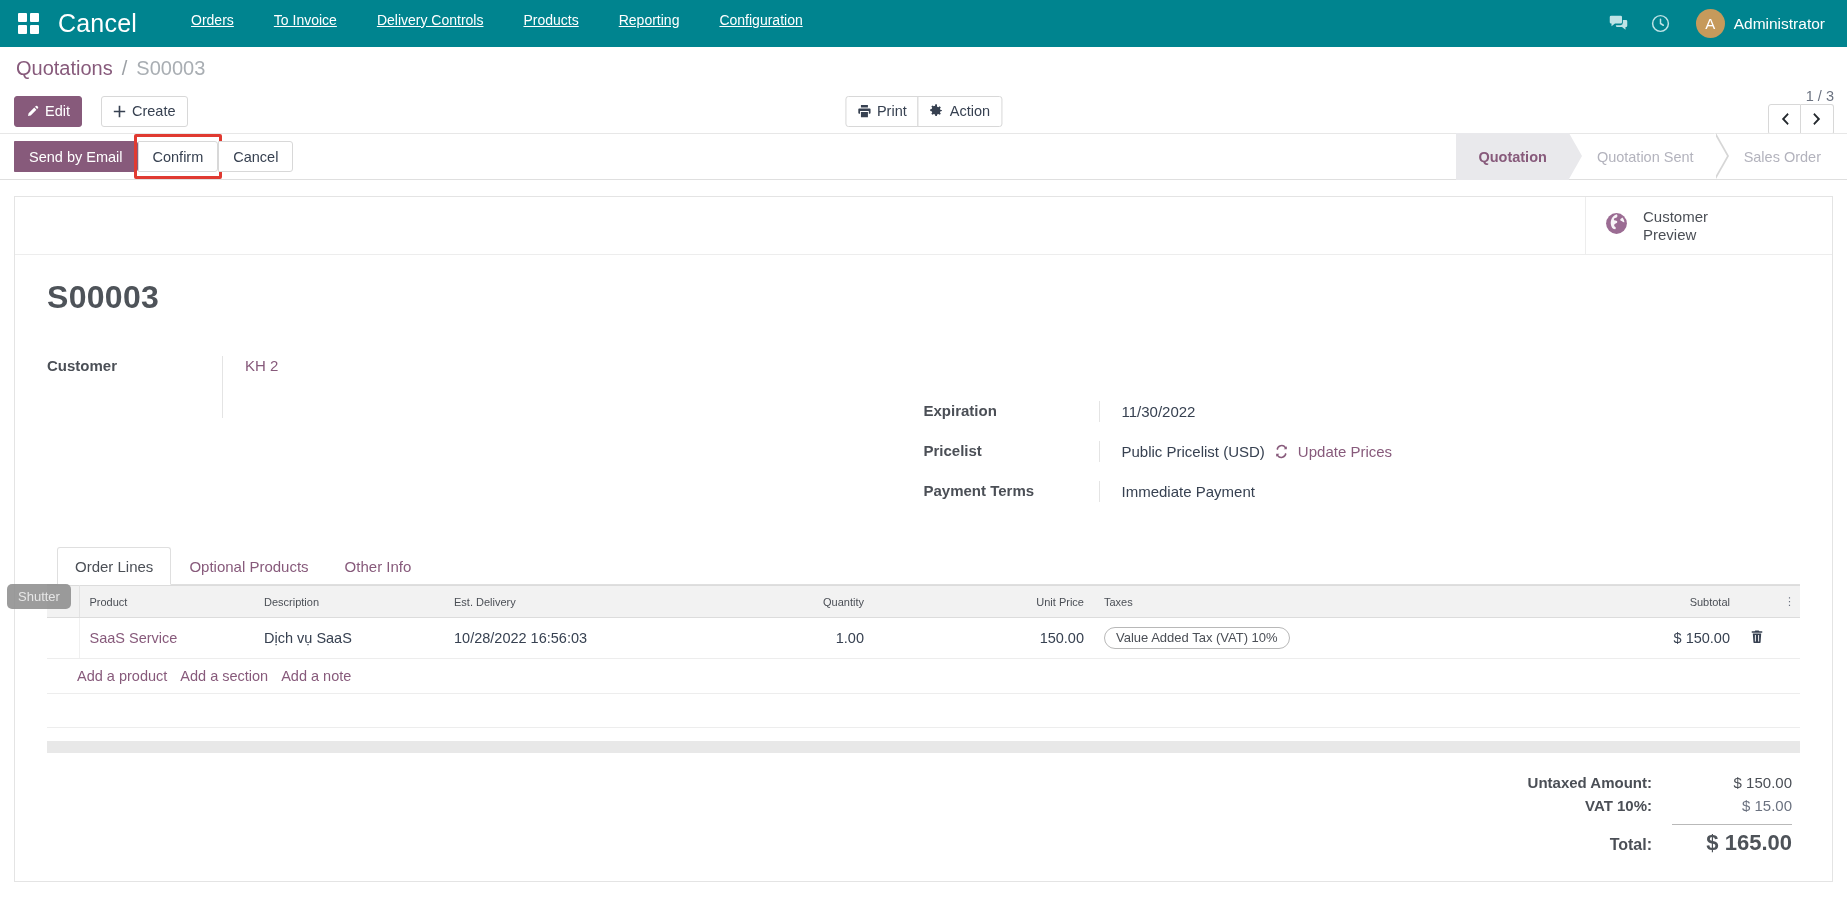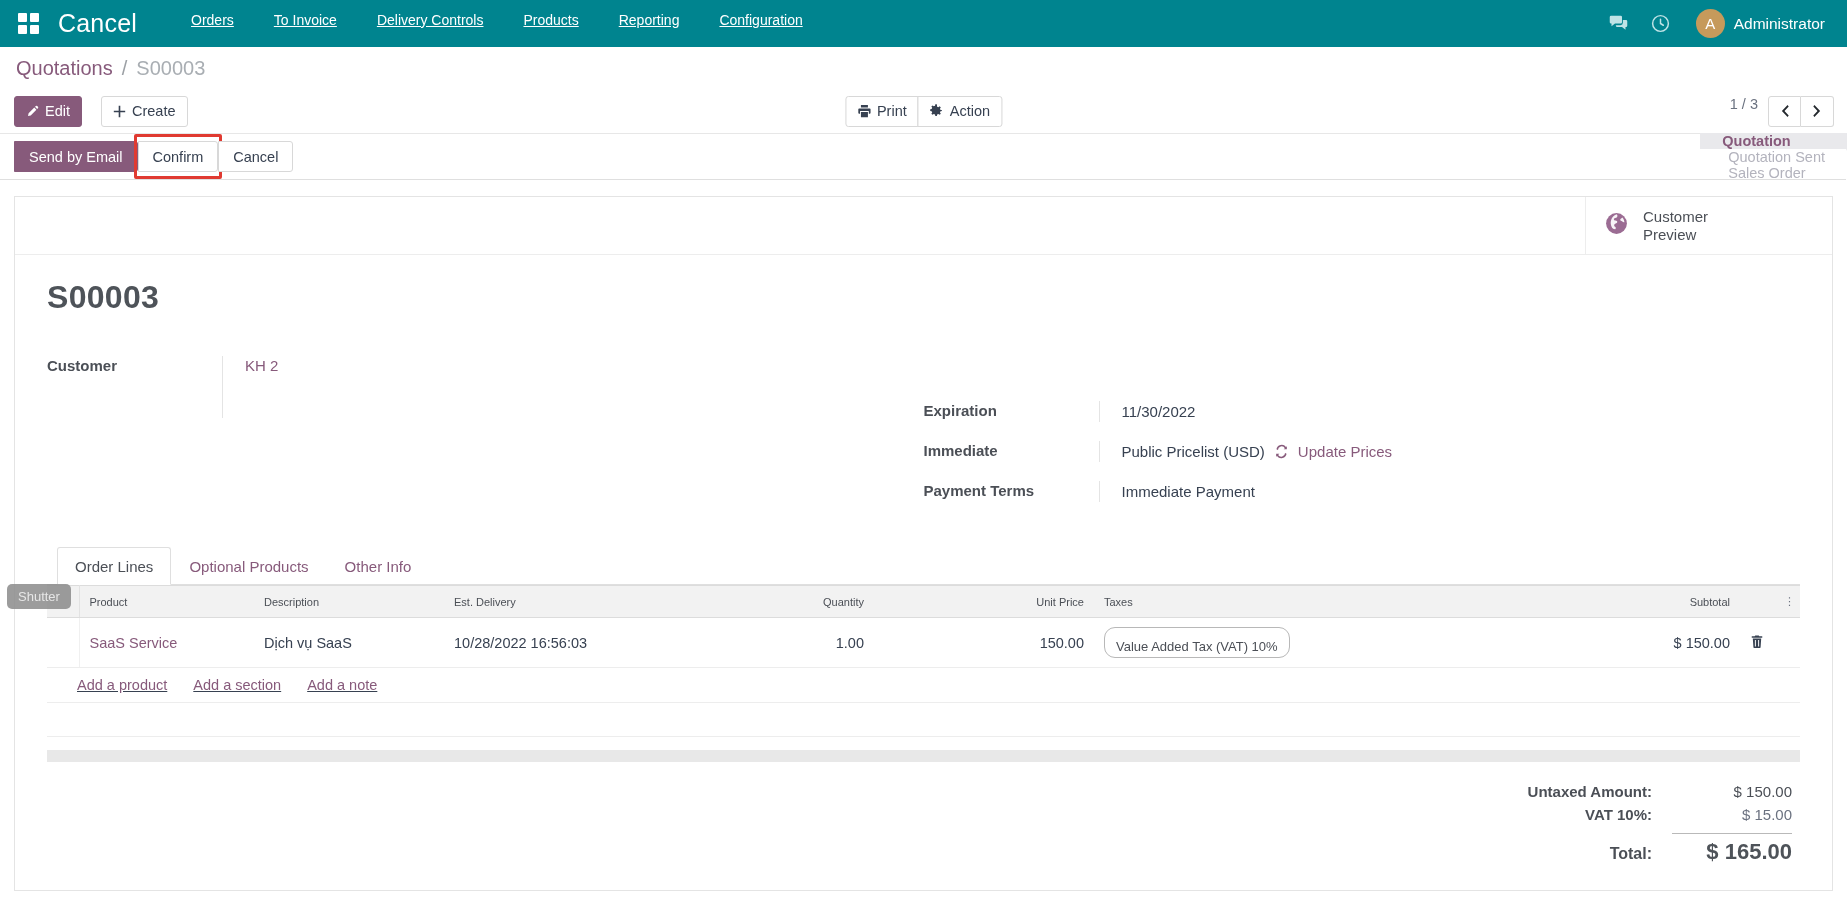--- a/index.html
+++ b/index.html
@@ -102,21 +102,21 @@
   .btn-primary {
     background: #875a7b;
     border-color: #875a7b;
     color: #ffffff;
   }
   .cp-left { display: flex; align-items: center; gap: 19px; }
   .cp-mid { position: absolute; left: 50%; transform: translateX(-50%); display: flex; gap: 0; }
   .cp-mid .btn { border-radius: 0; margin-left: -1px; }
   .cp-mid .btn:first-child { border-radius: 3px 0 0 3px; margin-left: 0; }
   .cp-mid .btn:last-child { border-radius: 0 3px 3px 0; }
-  .cp-right { margin-left: auto; display: flex; align-items: flex-start; gap: 10px; }
+  .cp-right { margin-left: auto; display: flex; align-items: flex-end; gap: 0; flex-direction: column; }
   .pager-count { font-size: 14.5px; color: #6b7280; }
   .pager-btns { display: flex; }
   .pager-btn {
     width: 33px; height: 31px;
     border: 1px solid #d8d8d8;
     background: #fff;
     display: flex; align-items: center; justify-content: center;
     cursor: pointer;
     font-size: 15px;
     color: #23282d;
@@ -158,21 +158,20 @@
     position: absolute;
     left: -4px; top: -7px; right: -4px; bottom: -7px;
     border: 3px solid #e03a31;
     border-radius: 2px;
     pointer-events: none;
   }
   .statusbar-pipeline {
     margin-left: auto;
     display: flex; align-items: stretch;
     height: 47px;
-    flex-direction: column;
   }
   .stage {
     display: flex; align-items: center;
     padding: 0 22px 0 28px;
     font-size: 14.5px;
     color: #b3b3bd;
     position: relative;
     cursor: pointer;
     white-space: nowrap;
   }
@@ -337,29 +336,29 @@
     text-overflow: ellipsis;
     white-space: nowrap;
   }
   td.num { text-align: right; }
   td.handle { border-right: 1px solid #f0f0f0; }
   .cell-link { color: #875a7b; cursor: pointer; }
   .tax-pill {
     display: inline-block;
     border: 1px solid #b8b8b8;
     border-radius: 11px;
-    padding: 11px 11px 3px 11px;
+    padding: 2px 11px 3px 11px;
     font-size: 13px;
     color: #4b4f56;
     background: #ffffff;
     white-space: nowrap;
   }
   .trash-cell { width: 30px; text-align: center; color: #4b4f56; cursor: pointer; }
   .addrow td { padding: 9px 10px 10px 10px; border-bottom: 1px solid #ededed; }
-  .add-links { display: flex; gap: 26px; padding-left: 20px; text-decoration: underline; }
+  .add-links { display: flex; gap: 13px; padding-left: 20px; }
   .add-link { color: #875a7b; font-size: 14.5px; cursor: pointer; }
   .filler-row td { height: 34px; border-bottom: 1px solid #ededed; }
   .scroll-strip {
     height: 12px;
     background: #e8e8e8;
     margin: 13px 0 0 0;
     border-radius: 0;
   }
 
   
@@ -527,21 +526,21 @@
 
         <div class="form-col right">
           <div class="f-row">
             <div class="f-label">Expiration</div>
             <div class="f-val">
               <span>11/30/2022</span>
             </div>
           </div>
 
           <div class="f-row">
-            <div class="f-label">Immediate</div>
+            <div class="f-label">Pricelist</div>
             <div class="f-val">
               <span>Public Pricelist (USD)</span>
               <span class="refresh-icon">
                 <svg width="15" height="15" viewBox="0 0 16 16" fill="currentColor" aria-hidden="true">
                   <path d="M13.7 2.3v3.4h-3.4l1.3-1.3A4 4 0 0 0 4.2 6.3L2.6 5.7A5.7 5.7 0 0 1 12.8 3.2l.9-.9zM2.3 13.7v-3.4h3.4l-1.3 1.3a4 4 0 0 0 7.4-1.9l1.6.6a5.7 5.7 0 0 1-10.2 2.5l-.9.9z"></path>
                 </svg>
               </span>
               <span class="f-link">Update Prices</span>
             </div>
           </div>

